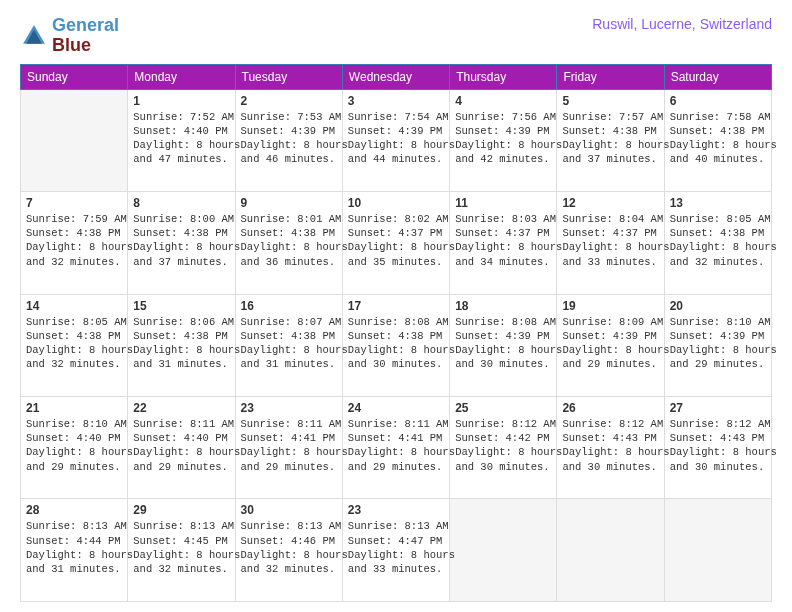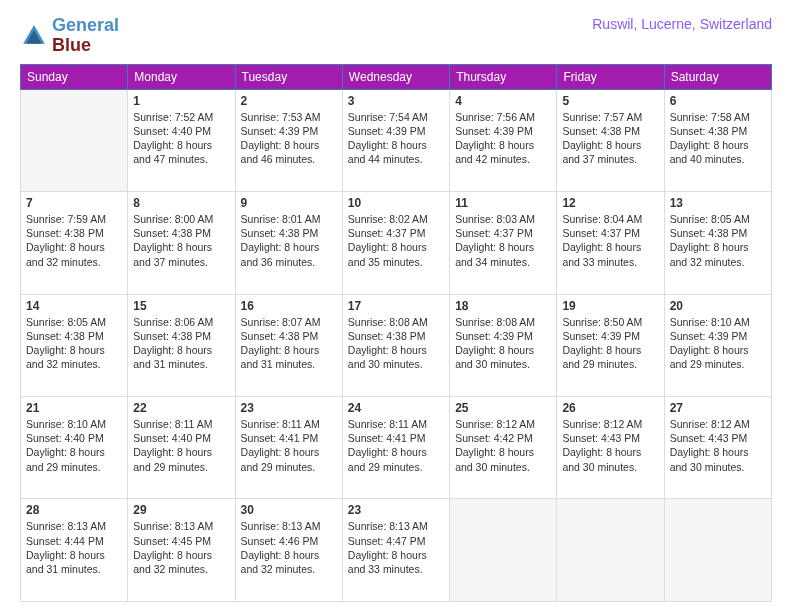--- a/index.html
+++ b/index.html
@@ -86,20 +86,21 @@
       font-weight: bold;
       font-size: 12px;
       color: #333;
       display: block;
       margin-bottom: 2px;
     }
     .day-info {
       font-size: 10.5px;
       color: #333;
       line-height: 1.35;
+      font-family: Liberation Mono, monospace;
     }
     .day-info div {
       white-space: nowrap;
     }
   </style>
 </head>
 <body>
 
 <div class="page">
   <div class="header">
@@ -296,21 +297,21 @@
             <div class="day-info">
               <div>Sunrise: 8:08 AM</div>
               <div>Sunset: 4:39 PM</div>
               <div>Daylight: 8 hours</div>
               <div>and 30 minutes.</div>
             </div>
           </td>
           <td>
             <span class="day-num">19</span>
             <div class="day-info">
-              <div>Sunrise: 8:50 AM</div>
+              <div>Sunrise: 8:09 AM</div>
               <div>Sunset: 4:39 PM</div>
               <div>Daylight: 8 hours</div>
               <div>and 29 minutes.</div>
             </div>
           </td>
           <td>
             <span class="day-num">20</span>
             <div class="day-info">
               <div>Sunrise: 8:10 AM</div>
               <div>Sunset: 4:39 PM</div>

